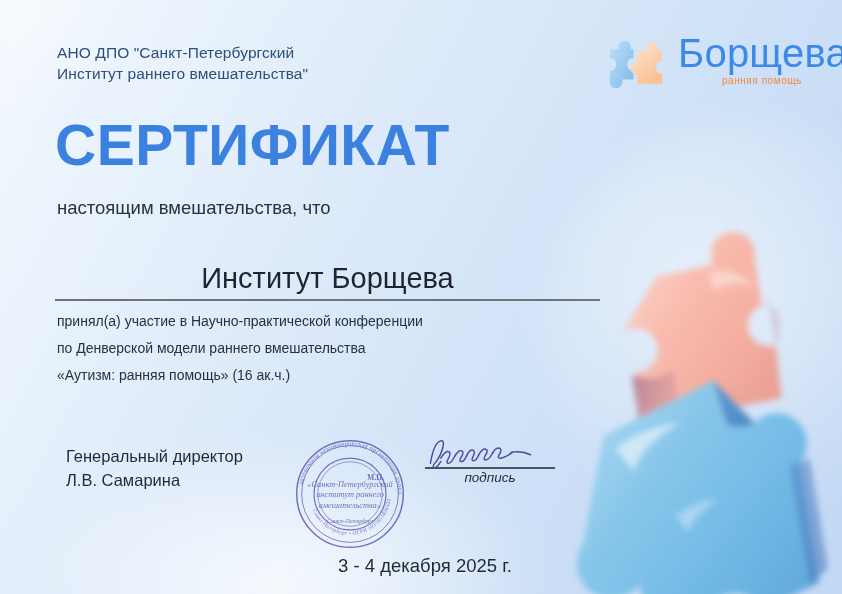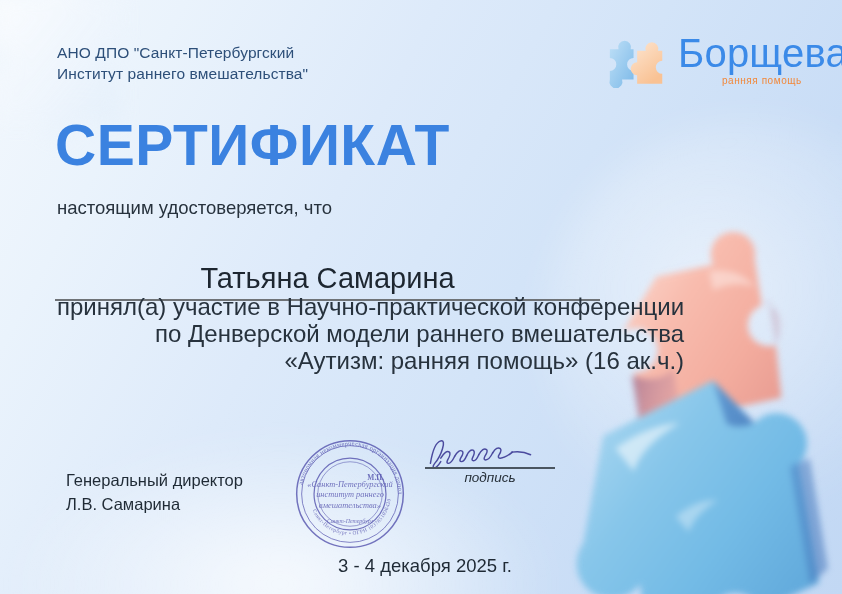--- a/index.html
+++ b/index.html
@@ -130,37 +130,35 @@
   .recipient-rule {
     position: absolute;
     left: 55px; top: 299px;
     width: 545px;
     height: 2px;
     background: #6f7377;
   }
 
   .body-text {
     position: absolute;
-    left: 57px; top: 293px;
-    font-size: 24px;
+    left: 57px; top: 308px;
+    font-size: 14px;
     line-height: 27px;
     color: #27323d;
     white-space: pre-line;
-    text-align: right;
   }
 
   
   .signer {
     position: absolute;
     left: 66px; top: 444px;
     font-size: 16.5px;
     line-height: 24px;
     color: #1f2a35;
     white-space: pre-line;
-    margin-top: 24px;
   }
 
   .stamp {
     position: absolute;
     left: 288px; top: 432px;
     width: 124px; height: 124px;
     opacity: .88;
   }
 
   .signature {
@@ -272,23 +270,23 @@
         </linearGradient>
       </defs>
       <path fill="url(#lgBlue)" d="M8 20 h12 a9 9 0 1 1 17 0 h4 v12 a9 9 0 1 0 0 18 v12 h-16 a9 9 0 1 1 -17 0 h-0 v-12 a9 9 0 1 0 0 -18 z"></path>
       <path fill="url(#lgOrange)" d="M46 22 h12 a9 9 0 1 1 17 0 h6 v14 a9 9 0 1 0 0 18 v14 h-35 v-12 a9 9 0 1 1 0 -18 z"></path>
     </svg>
     <div class="logo-word">Борщева</div>
     <div class="logo-tag">ранняя помощь</div>
   </div>
 
   <div class="title">СЕРТИФИКАТ</div>
-  <div class="subtitle">настоящим удостоверяется, что</div>
-
-  <div class="recipient">Татьяна Самарина</div>
+  <div class="subtitle">настоящим вмешательства, что</div>
+
+  <div class="recipient">Институт Борщева</div>
   <div class="recipient-rule"></div>
 
   <div class="body-text">принял(а) участие в Научно-практической конференции
 по Денверской модели раннего вмешательства
 «Аутизм: ранняя помощь» (16 ак.ч.)</div>
 
   <div class="signer">Генеральный директор
 Л.В. Самарина</div>
 
   <svg class="stamp" viewBox="0 0 200 200">

